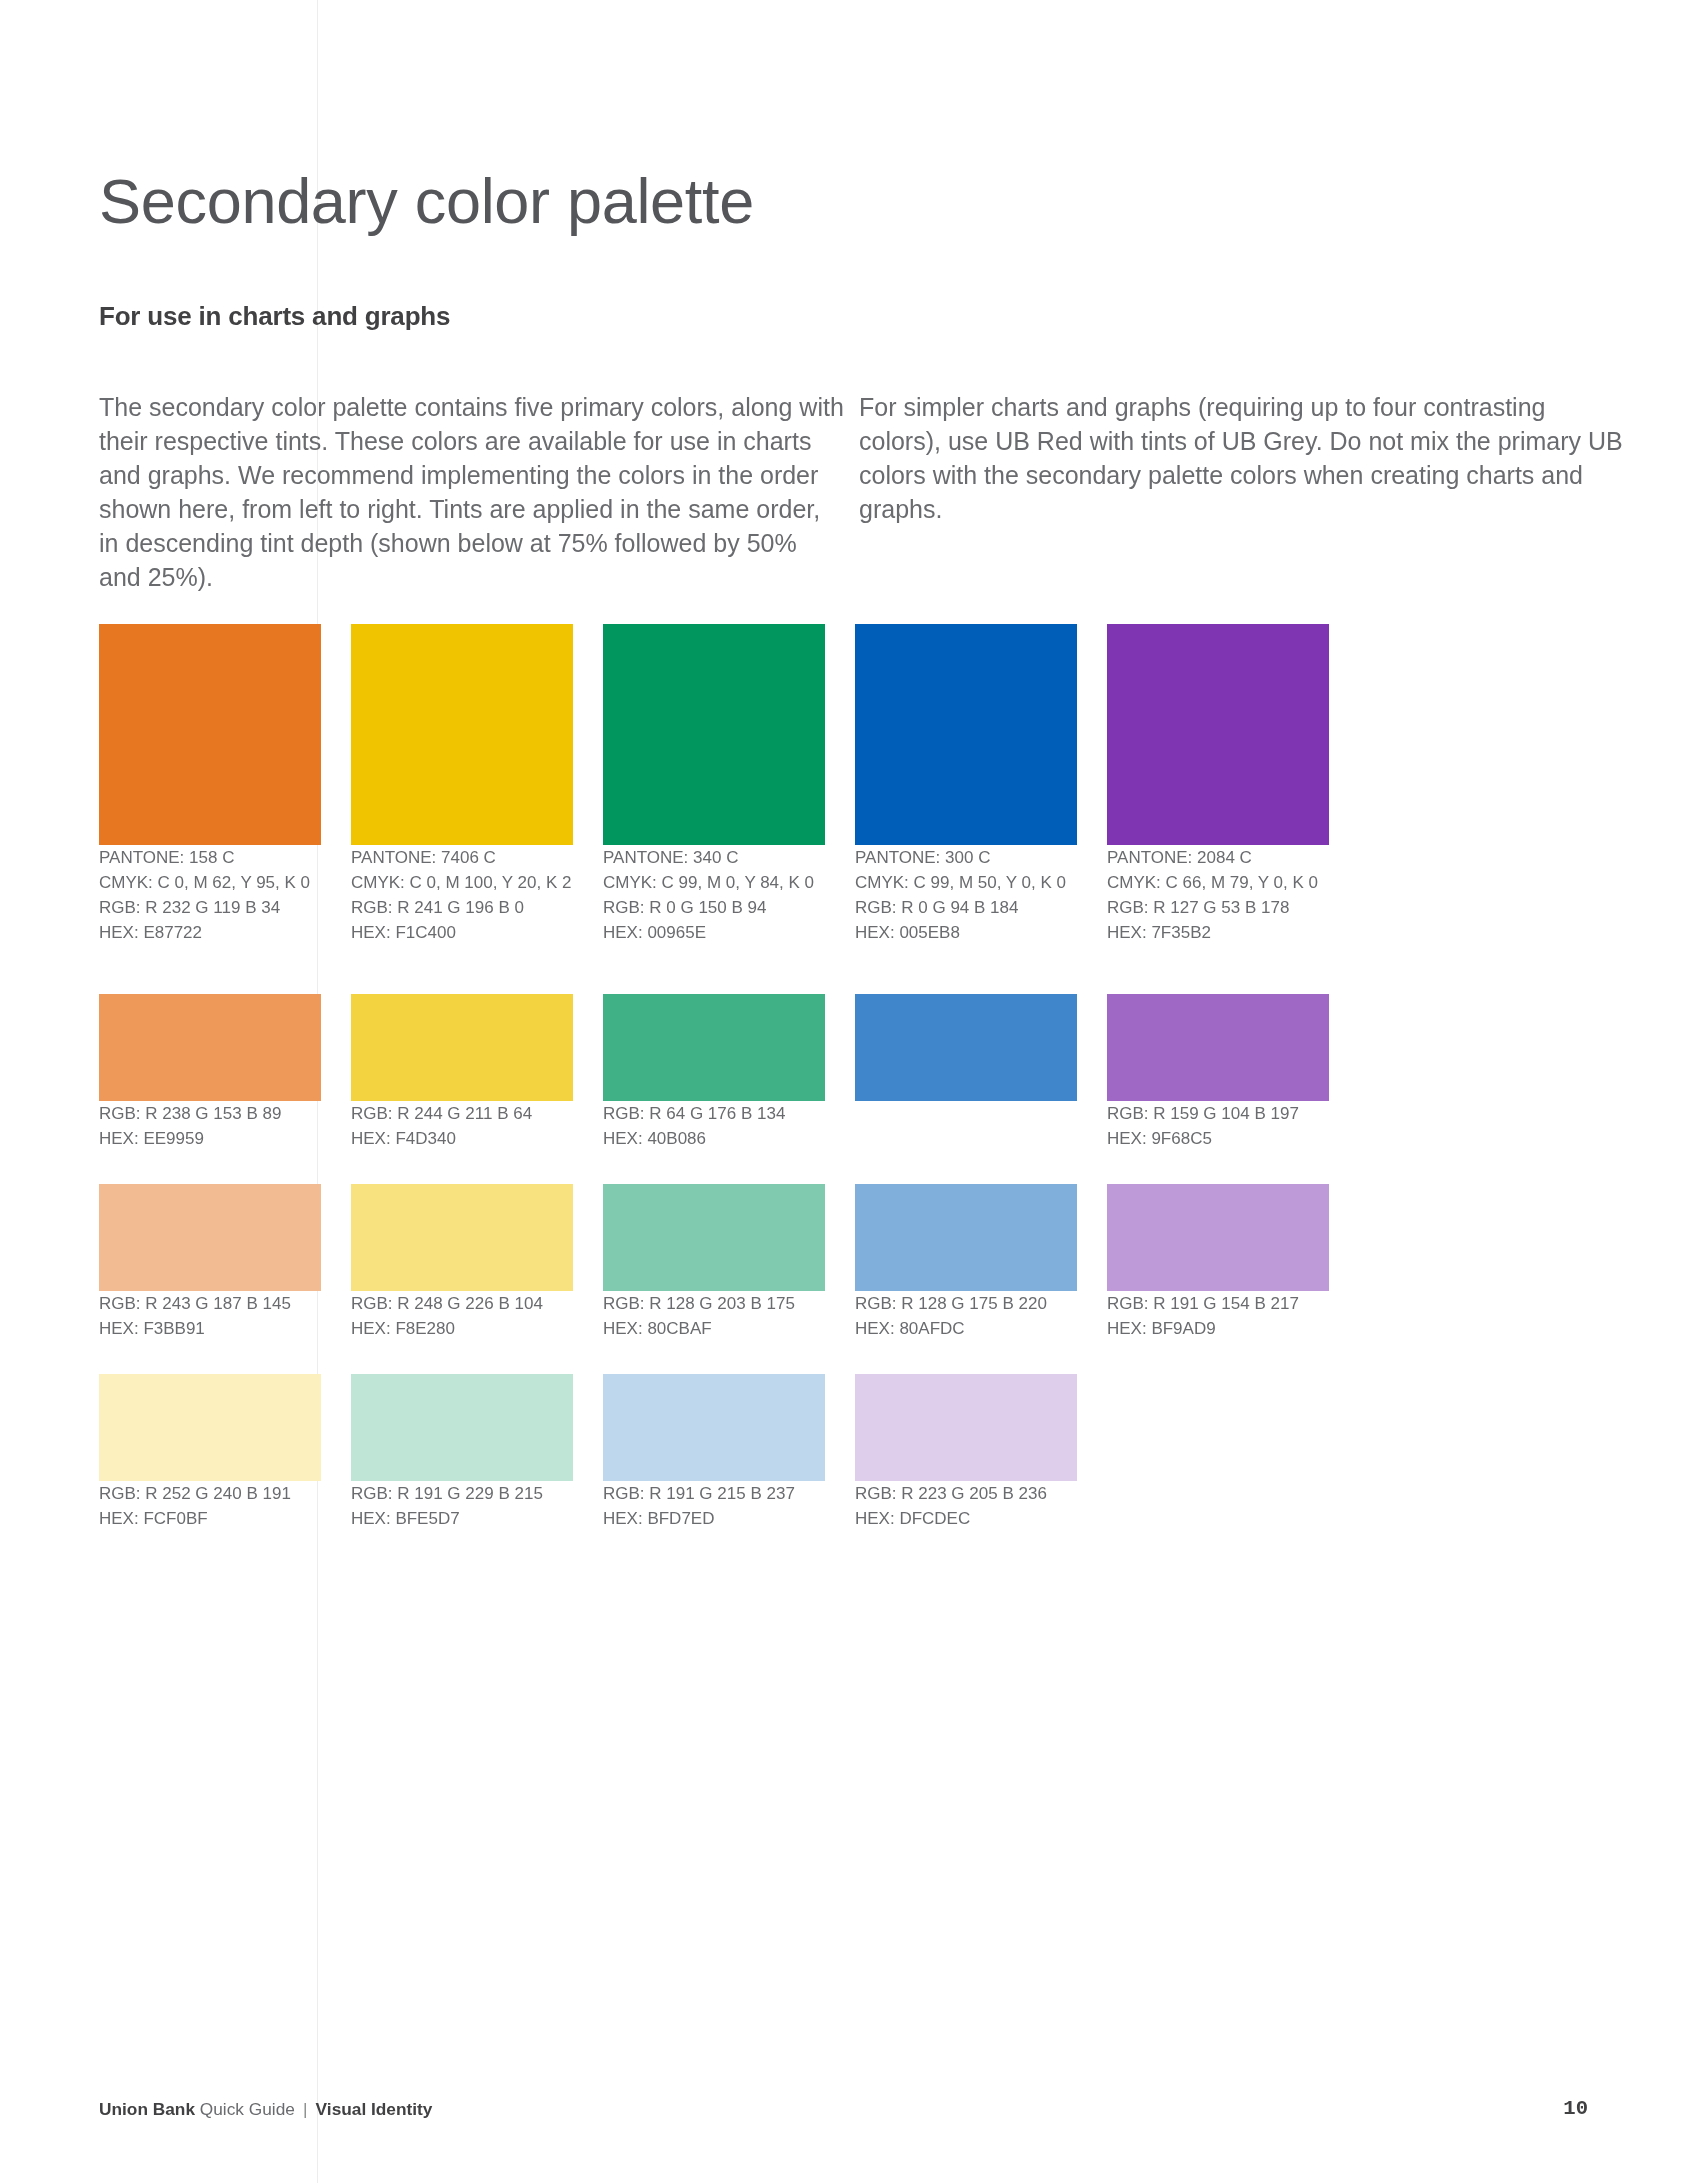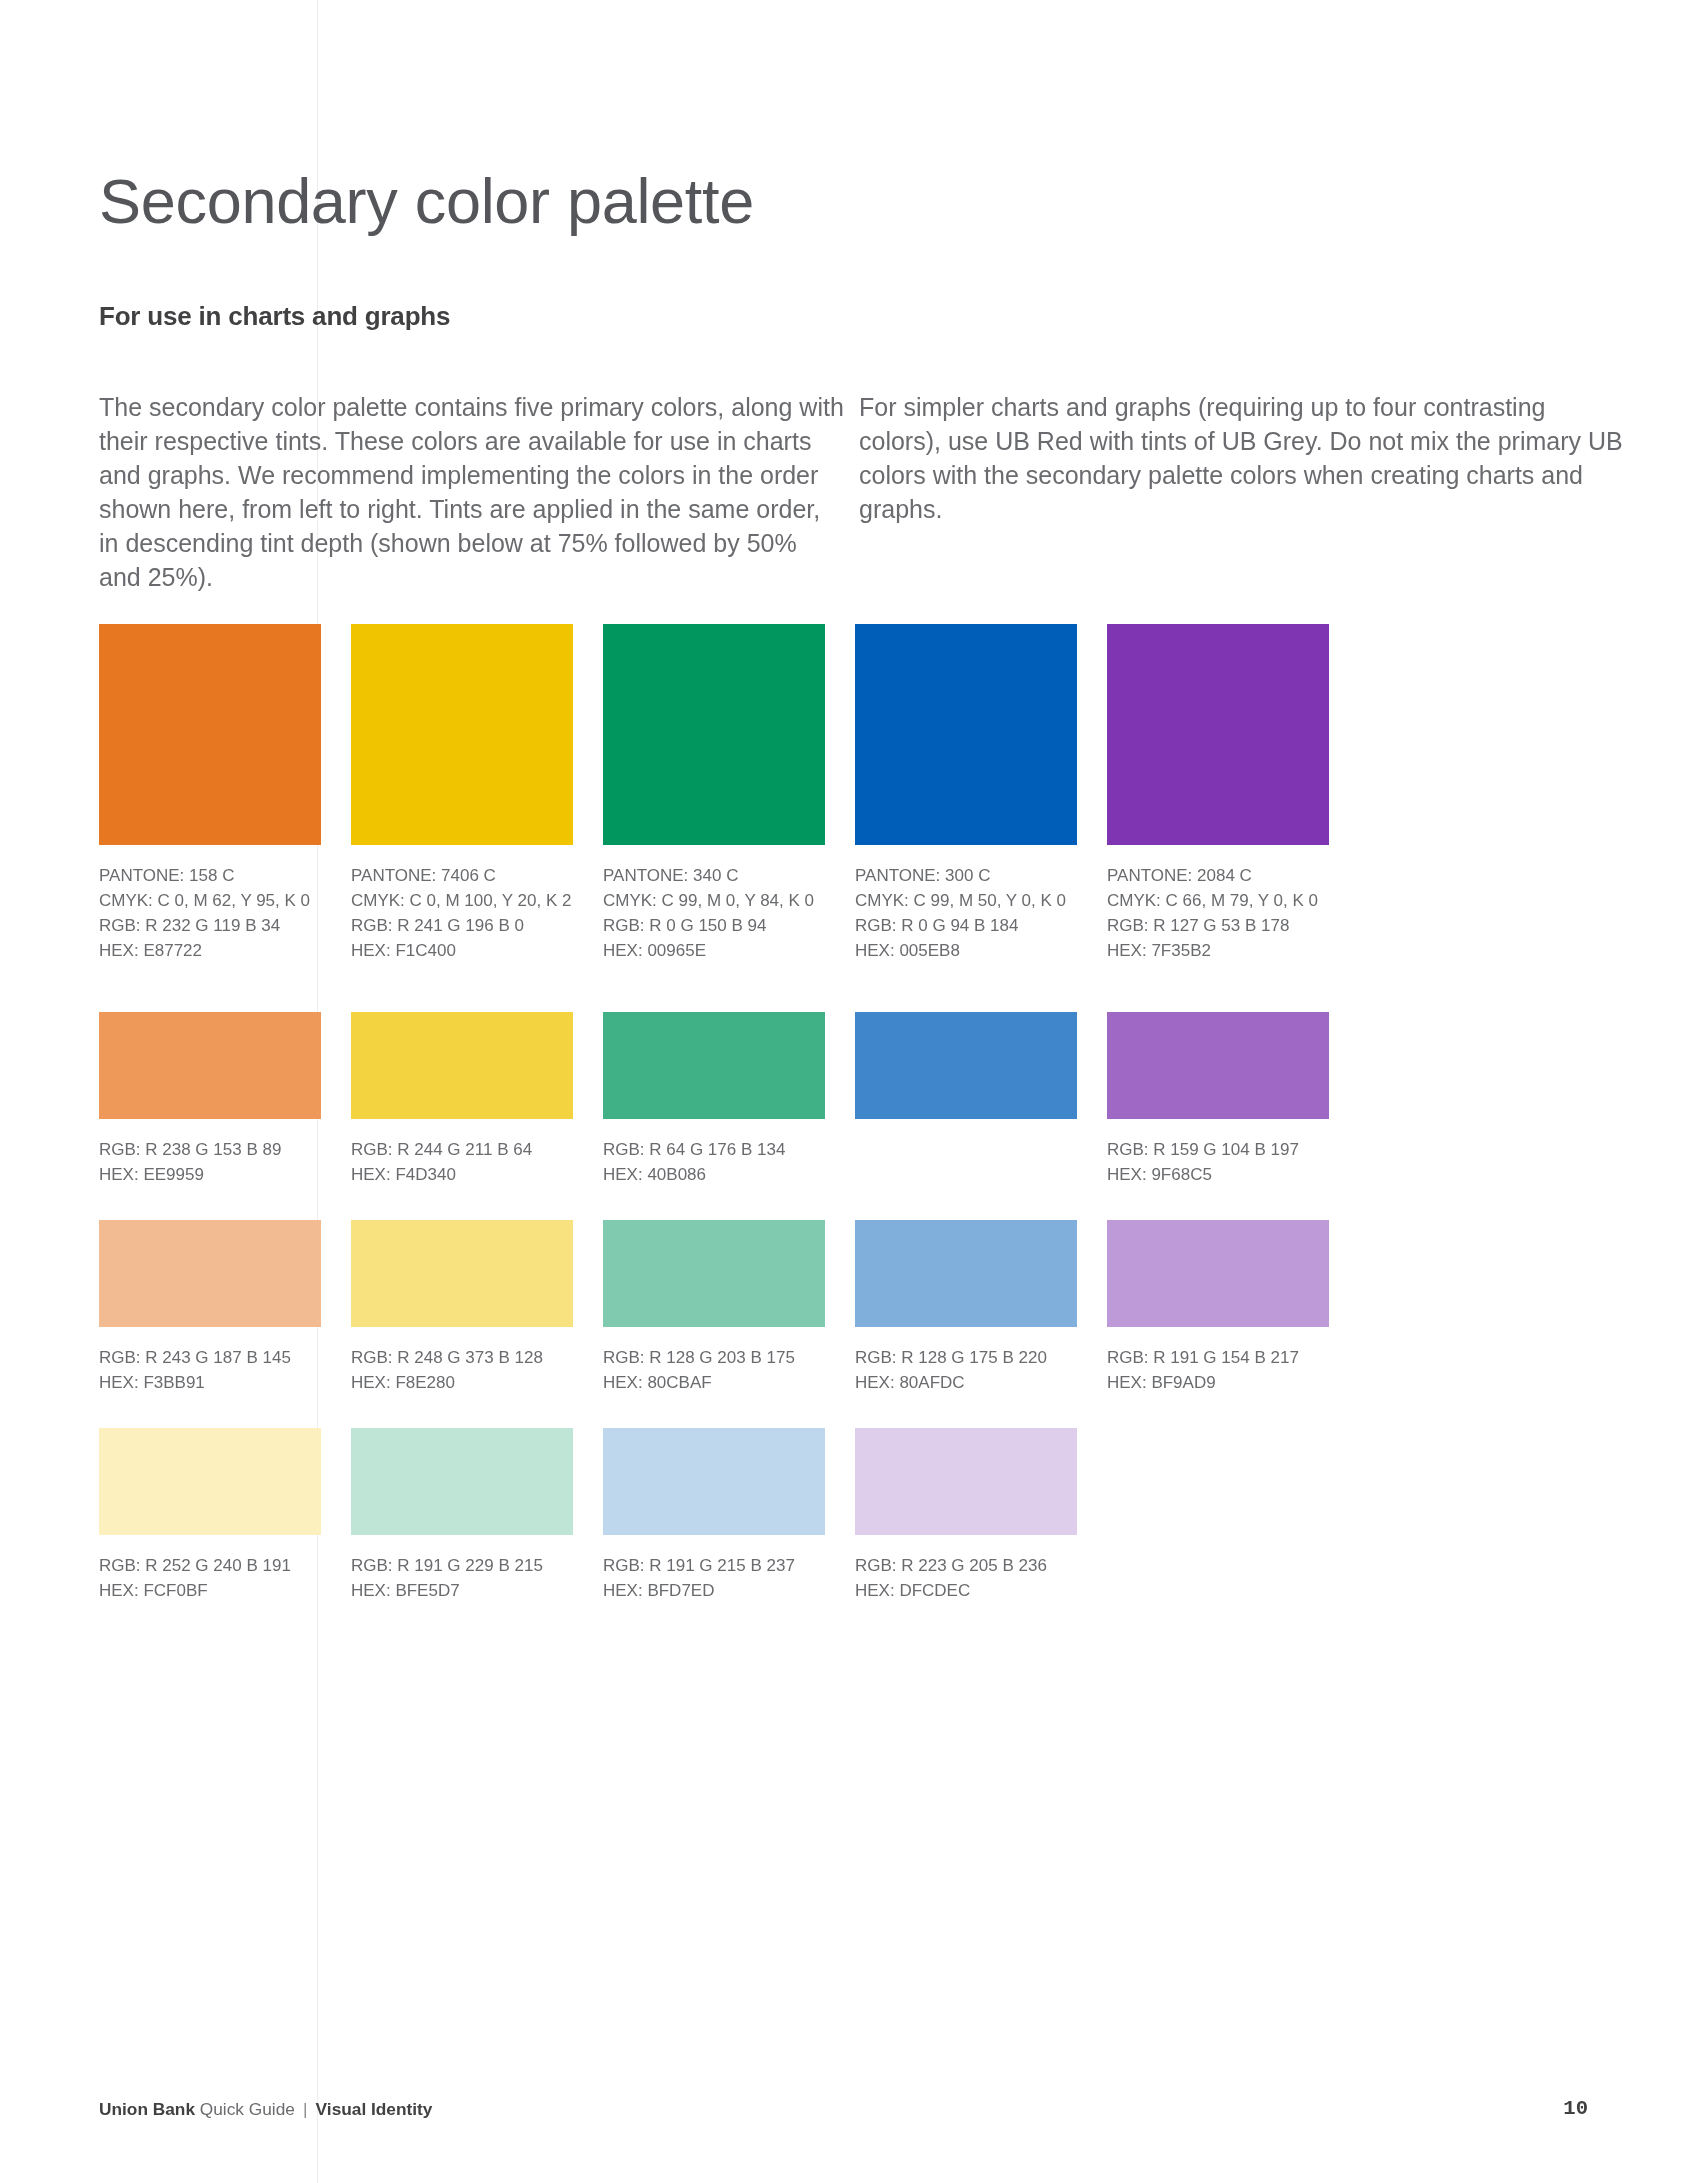--- a/index.html
+++ b/index.html
@@ -90,21 +90,21 @@
   .swatch-col:last-child { margin-right: 0; }
 
   .chip {
     width: 222px;
     display: block;
   }
   .chip-primary { height: 221px; }
   .chip-tint    { height: 107px; }
 
   .chip-info {
-    padding-top: 18px;
+    padding-top: 0;
     font-size: 17px;
     line-height: 25px;
     color: #6a6b6e;
     white-space: nowrap;
   }
   .chip-info .info-line { display: block; }
 
   .row-gap-primary { height: 49px; }
   .row-gap-tint    { height: 33px; }
 
@@ -237,21 +237,21 @@
         <div class="swatch-col">
           <div class="chip chip-tint" style="background: rgb(243, 187, 145);"></div>
           <div class="chip-info">
             <span class="info-line">RGB: R 243 G 187 B 145</span>
             <span class="info-line">HEX: F3BB91</span>
           </div>
         </div>
         <div class="swatch-col">
           <div class="chip chip-tint" style="background: rgb(248, 226, 128);"></div>
           <div class="chip-info">
-            <span class="info-line">RGB: R 248 G 373 B 128</span>
+            <span class="info-line">RGB: R 248 G 226 B 104</span>
             <span class="info-line">HEX: F8E280</span>
           </div>
         </div>
         <div class="swatch-col">
           <div class="chip chip-tint" style="background: rgb(128, 203, 175);"></div>
           <div class="chip-info">
             <span class="info-line">RGB: R 128 G 203 B 175</span>
             <span class="info-line">HEX: 80CBAF</span>
           </div>
         </div>

